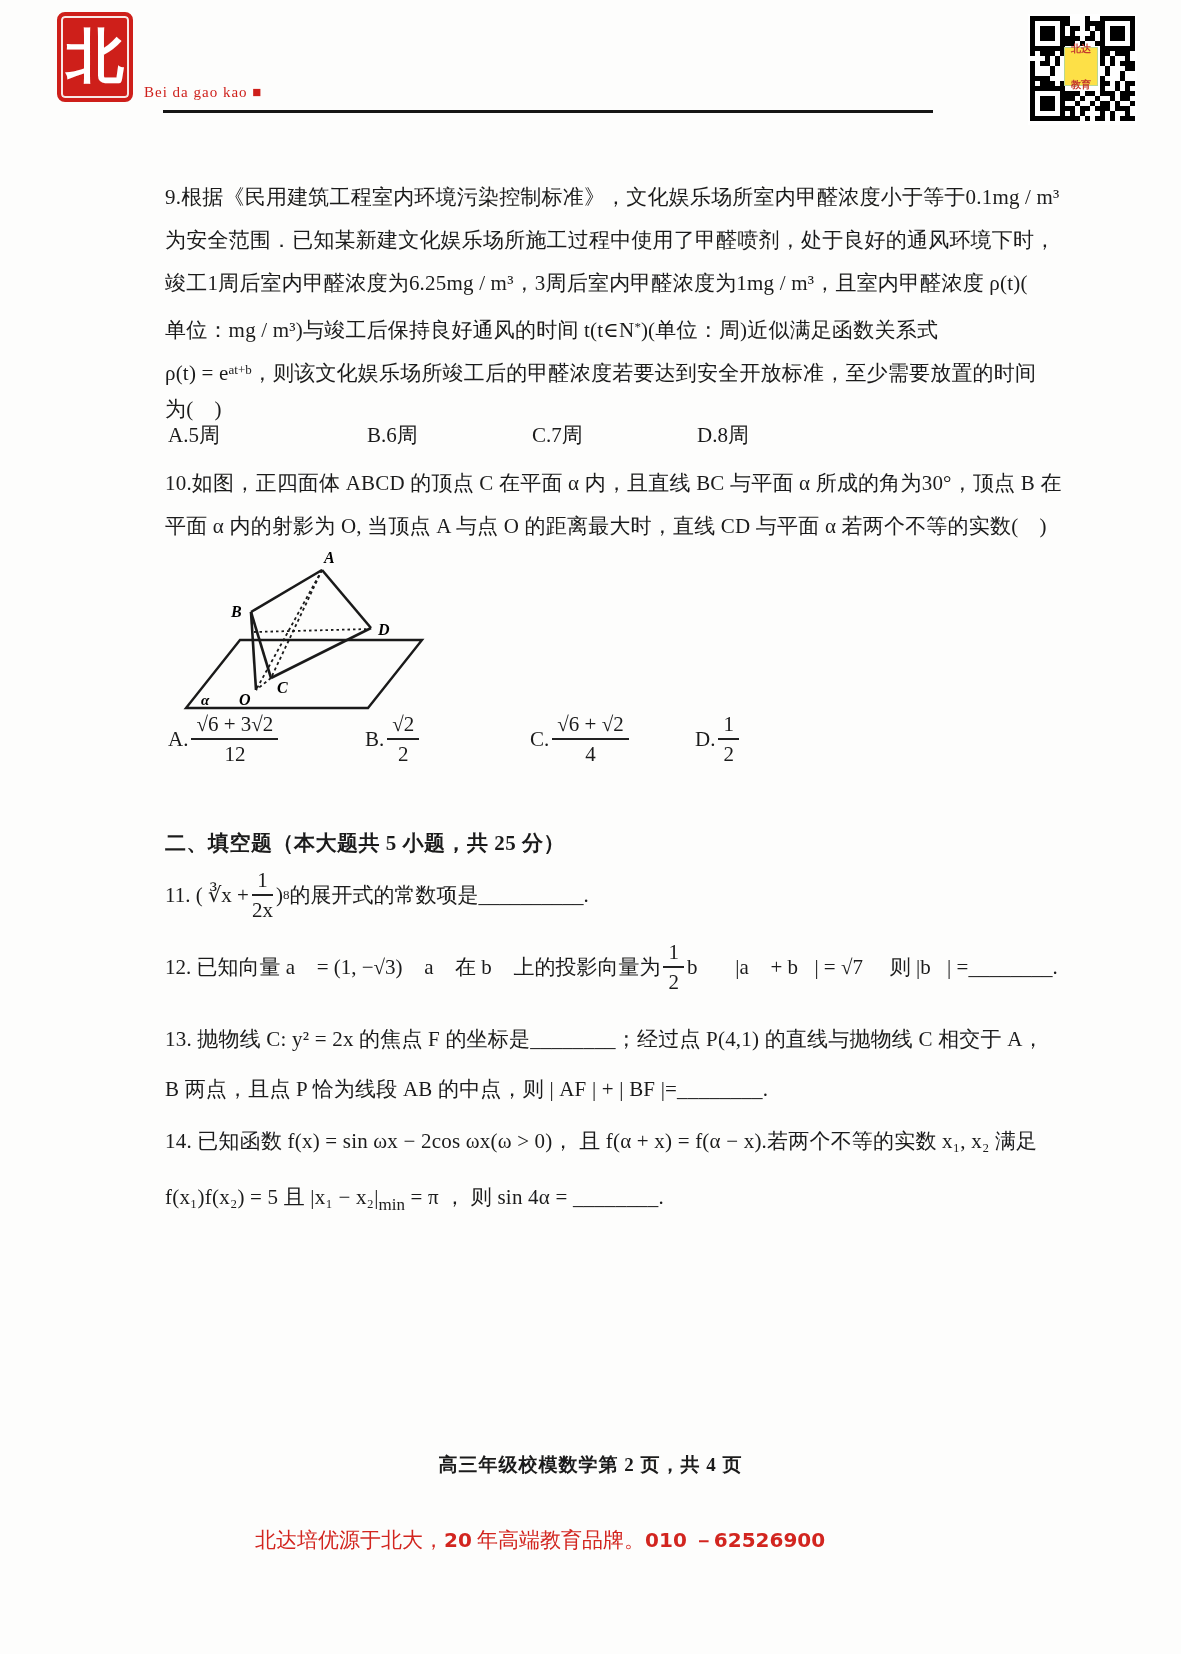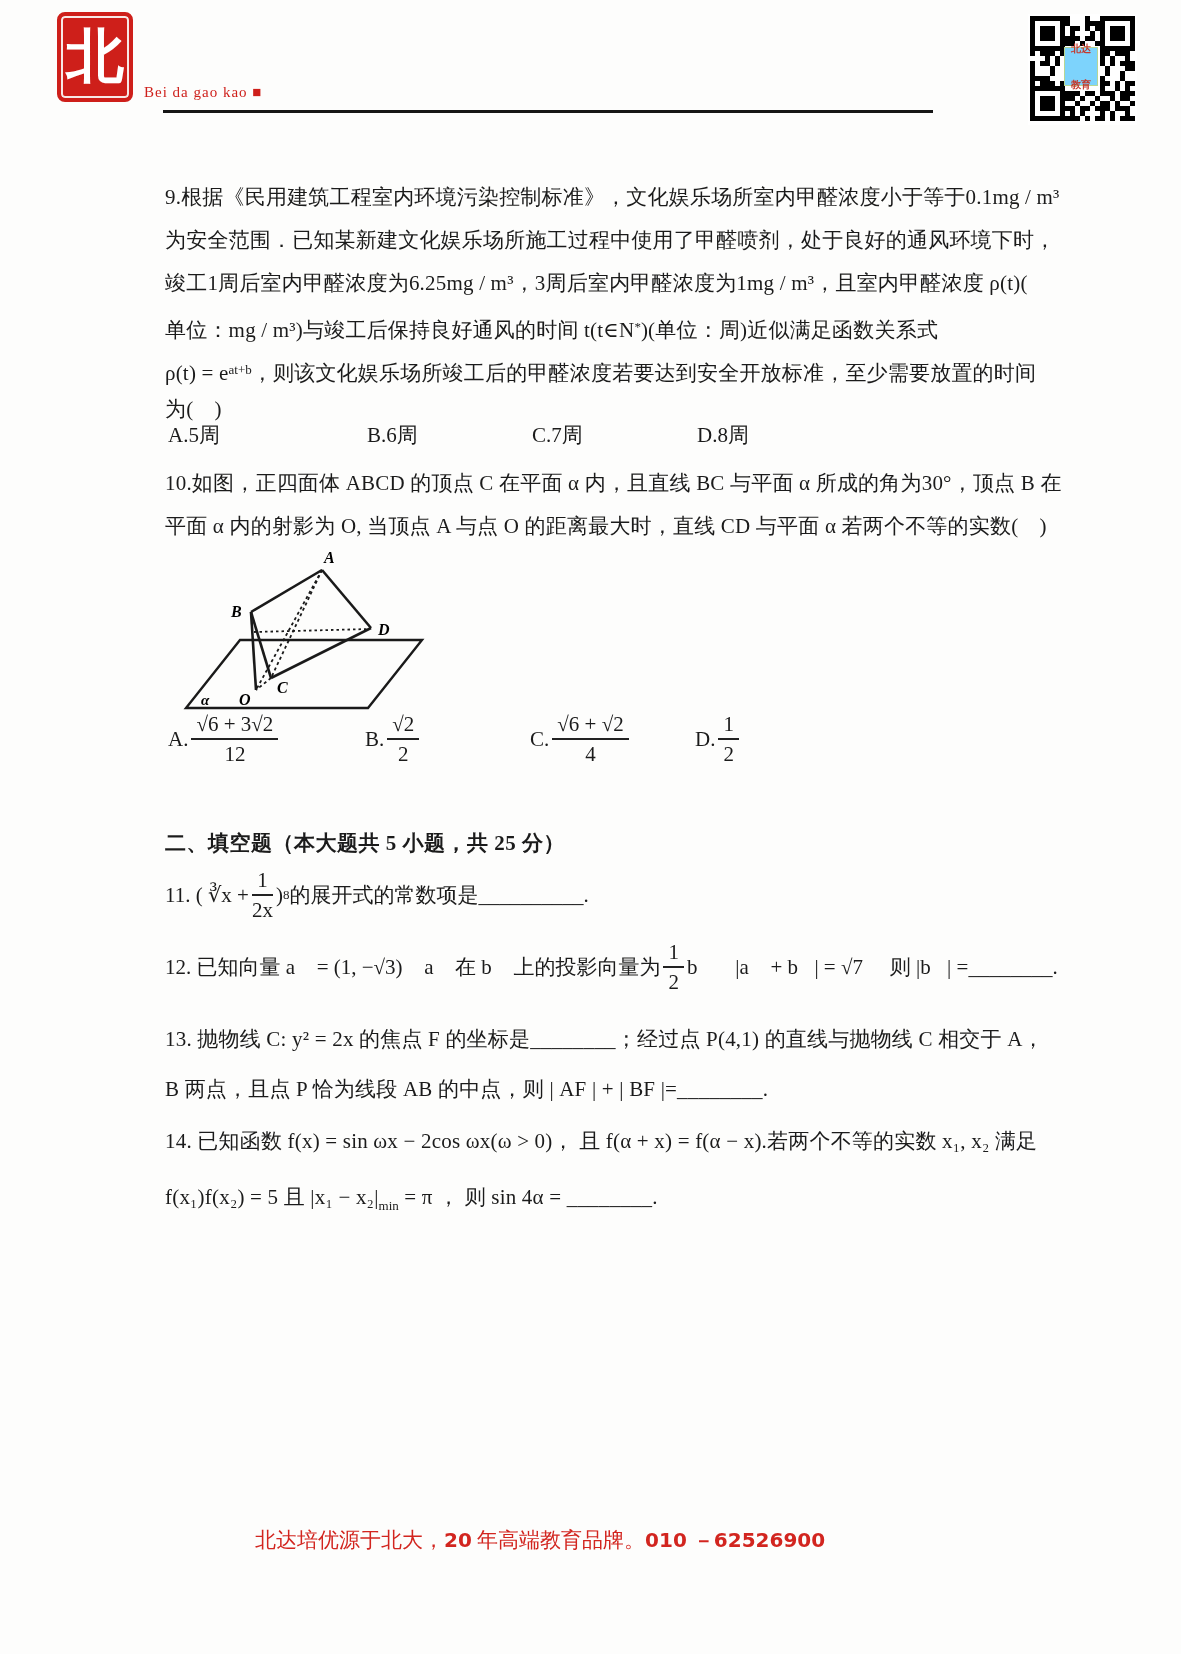--- a/index.html
+++ b/index.html
@@ -25,28 +25,28 @@
   .logo-sub { position:absolute; left:144px; top:84px; color:#ce1f1a; font-size:15px; letter-spacing:1px; }
   .tagline { position:absolute; left:326px; top:80px; color:#d2302a; font-size:19px; letter-spacing:1px; }
   .header-rule { position:absolute; left:163px; top:110px; width:770px; height:3px; background:#161616; }
   
   .qr { position:absolute; left:1028px; top:14px; width:109px; height:111px; background:#fff; padding:2px; }
   .qr-grid { position:relative; width:105px; height:105px; display:grid;
              grid-template-rows:repeat(21,5px); grid-template-columns:repeat(21,5px); }
   .qr-grid .m { background:#000; }
   .qr-finder { position:absolute; width:35px; height:35px; border:5px solid #000; background:#fff; }
   .qr-finder .in { position:absolute; left:5px; top:5px; width:15px; height:15px; background:#000; }
-  .qr-badge { position:absolute; left:36px; top:33px; width:34px; height:39px; background:#7dd3fc;
+  .qr-badge { position:absolute; left:36px; top:33px; width:34px; height:39px; background:#fde047;
               border:1px solid #b7d694; display:flex; flex-direction:column; align-items:center; justify-content:center;gap:24px; }
   .qr-badge div { color:#c43a2e; font-size:10px; line-height:12px; font-weight:bold; }
   
   .content { position:absolute; left:165px; top:0; width:840px; font-size:21px; }
   .tline { position:absolute; white-space:nowrap; line-height:43px; letter-spacing:0.2px; }
   .sup { font-size:13px; vertical-align:6px; letter-spacing:0; }
-  .subm { font-size:13px; vertical-align:-6px; letter-spacing:0; }
+  .subm { font-size:17px; vertical-align:-6px; letter-spacing:0; }
   .optrow { position:absolute; width:100%; height:43px; }
   .optrow .opt { position:absolute; line-height:43px; white-space:nowrap; }
   .frac { display:inline-block; text-align:center; vertical-align:middle; margin:0 3px; }
   .frac .num { display:block; border-bottom:2px solid #222; padding:0 5px 1px; line-height:26px; }
   .frac .den { display:block; padding-top:1px; line-height:26px; }
   .fr-row { position:absolute; width:100%; height:78px; }
   .fr-row .opt { position:absolute; top:0; height:78px; display:flex; align-items:center; white-space:nowrap; }
   .sec-title { font-weight:bold; letter-spacing:0.5px; }
   .mathrow { position:absolute; white-space:nowrap; display:flex; align-items:center; height:58px; }
   
@@ -309,17 +309,18 @@
     <div class="tline" style="top:1018px;">13. 抛物线 C: y² = 2x 的焦点 F 的坐标是________；经过点 P(4,1) 的直线与抛物线 C 相交于 A，</div>
     <div class="tline" style="top:1068px;">B 两点，且点 P 恰为线段 AB 的中点，则 | AF | + | BF |=________.</div>
 
     <div class="tline" style="top:1120px;">14. 已知函数 f(x) = sin ωx − 2cos ωx(ω &gt; 0)， 且 f(α + x) = f(α − x).若两个不等的实数 x₁, x₂ 满足</div>
     <div class="tline" style="top:1176px;">
       <span>f(x₁)f(x₂) = 5 且 |x₁ − x₂|</span><span class="subm">min</span><span> = π ， 则 sin 4α = </span><span>________.</span>
     </div>
 
   </div>
 
+  <div class="footer">高三年级校模数学第 2 页，共 4 页</div>
   <div class="bottom-red">
     <span>北达培优源于北大，</span><span class="b">20</span><span> 年高端教育品牌。</span><span class="b">010 －62526900</span>
   </div>
 
 </div>
 
 </body></html>

